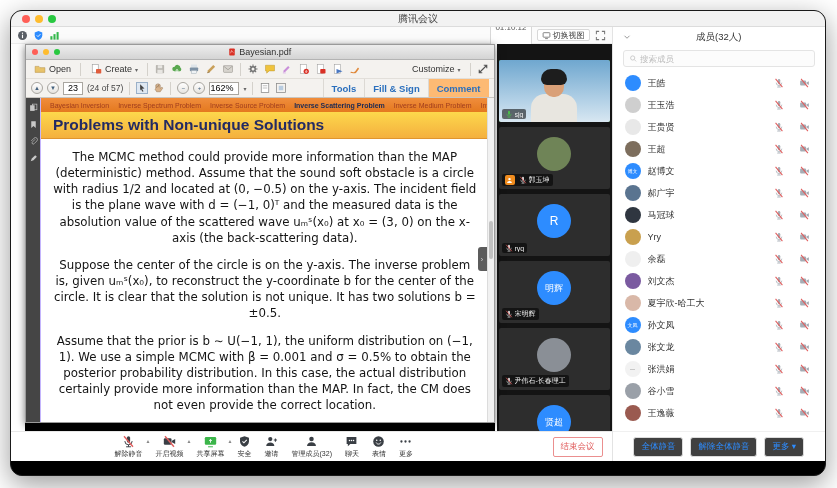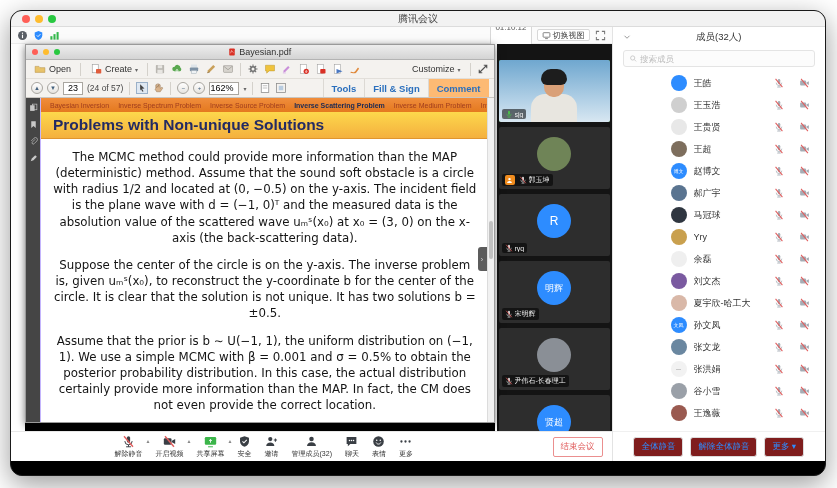--- a/index.html
+++ b/index.html
@@ -87,29 +87,29 @@
   .tb-item .up-arrow { position:absolute; right:-8px; top:3px; font-size:5px; color:#888; }
   .end-btn { position:absolute; right:9px; top:5px; border:1px solid #eb8f8f; color:#e05b5b; background:#fff; font-size:8.5px; padding:3px 7px; border-radius:2px; }
   
   .right-panel { width:214px; background:#fff; border-left:1px solid #e3e3e3; display:flex; flex-direction:column; }
   .rp-header { height:20px; position:relative; display:flex; align-items:center; justify-content:center; font-size:9.5px; color:#333; flex:none; }
   .rp-collapse { position:absolute; left:9px; top:5px; width:10px; height:10px; color:#9a9a9a; }
   .rp-search { margin:3px 10px 5px 10px; height:17px; background:#fcfcfc; border:1px solid #e4e4e4; border-radius:3px; display:flex; align-items:center; padding:0 5px; gap:3px; flex:none; }
   .rp-search .sicon { width:9px; height:9px; color:#bcbcbc; }
   .rp-search input { border:none; outline:none; background:transparent; font-size:8.5px; color:#555; width:100%; }
   .rp-search input::placeholder { color:#bdbdbd; }
-  .rp-list { flex:1; overflow:hidden;margin-left:46px; }
+  .rp-list { flex:1; overflow:hidden; }
   .member-row { height:22px; display:flex; align-items:center; padding:0 15px 0 12px; gap:7px; }
   .m-avatar { width:16px; height:16px; border-radius:50%; flex:none; display:flex; align-items:center; justify-content:center; color:#fff; font-size:5px; overflow:hidden; }
   .m-name { flex:1; font-size:9px; color:#333; white-space:nowrap; overflow:hidden; text-overflow:ellipsis; }
   .m-ic { width:10px; height:10px; color:#a6adb5; display:inline-flex; flex:none; }
   .m-ic svg{width:100%;height:100%;}
   .m-ic.cam { margin-left:8px; width:11px; }
   .rp-footer { height:30px; border-top:1px solid #f0f0f0; display:flex; align-items:center; justify-content:center; gap:7px; flex:none; }
-  .rp-btn { border:1px solid #dcdcdc; border-radius:3px; background:#7f1d1d; color:#2d8cff; font-size:8.5px; padding:3px 7px; white-space:nowrap; }
+  .rp-btn { border:1px solid #dcdcdc; border-radius:3px; background:#404040; color:#2d8cff; font-size:8.5px; padding:3px 7px; white-space:nowrap; }
 </style>
 </head>
 <body>
 
 <div class="window">
   <div class="titlebar">
     <div class="lights">
       <span class="light l-red"></span>
       <span class="light l-yel"></span>
       <span class="light l-grn"></span>

